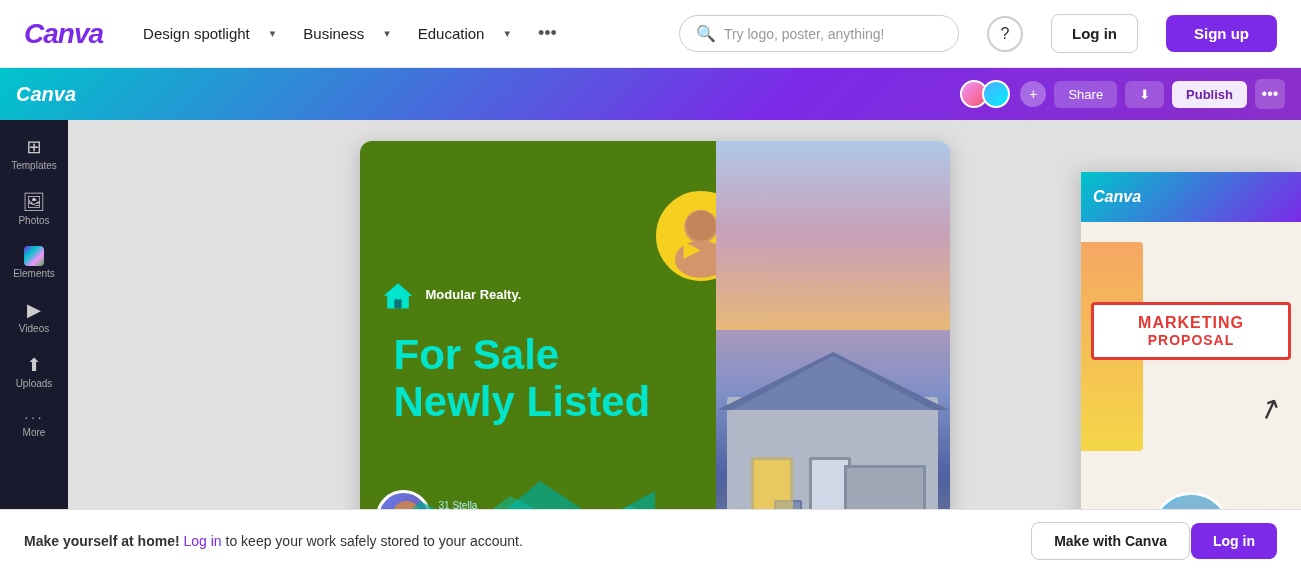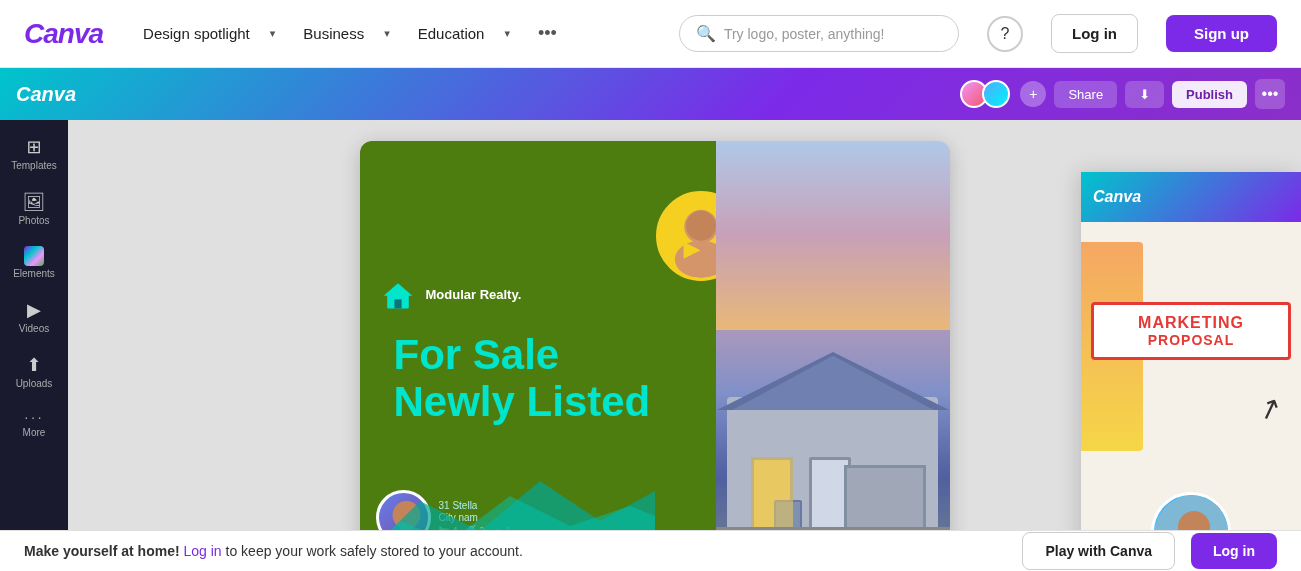--- a/index.html
+++ b/index.html
@@ -335,27 +335,27 @@
       font-weight: 900;
       color: #e53935;
       line-height: 1.2;
       letter-spacing: 1px;
     }
 
     
     .bottom-banner {
       position: absolute;
       bottom: 0; left: 0; right: 0;
-      height: 41px;
+      height: 62px;
       background: #fff;
       border-top: 1px solid #e0e0e0;
       display: flex;
       align-items: center;
       padding: 0 24px;
-      gap: 16px;
+      gap: 1px;
       z-index: 10;
     }
     .banner-text {
       font-size: 14px;
       color: #333;
       flex: 1;
     }
     .banner-text strong { font-weight: 700; }
     .banner-text a { color: #7c2ae8; text-decoration: none; cursor: pointer; }
     .btn-play {
@@ -577,15 +577,15 @@
       </div>
     </div>
   </div>
 </div>
 
 <div class="bottom-banner">
   <div class="banner-text">
     <strong>Make yourself at home!</strong>
     <span> <a>Log in</a> to keep your work safely stored to your account.</span>
   </div>
-  <button class="btn-play">Play with Canva</button>
+  <button class="btn-play">Make with Canva</button>
   <button class="btn-login-banner">Log in</button>
 </div>
 
 </body></html>

